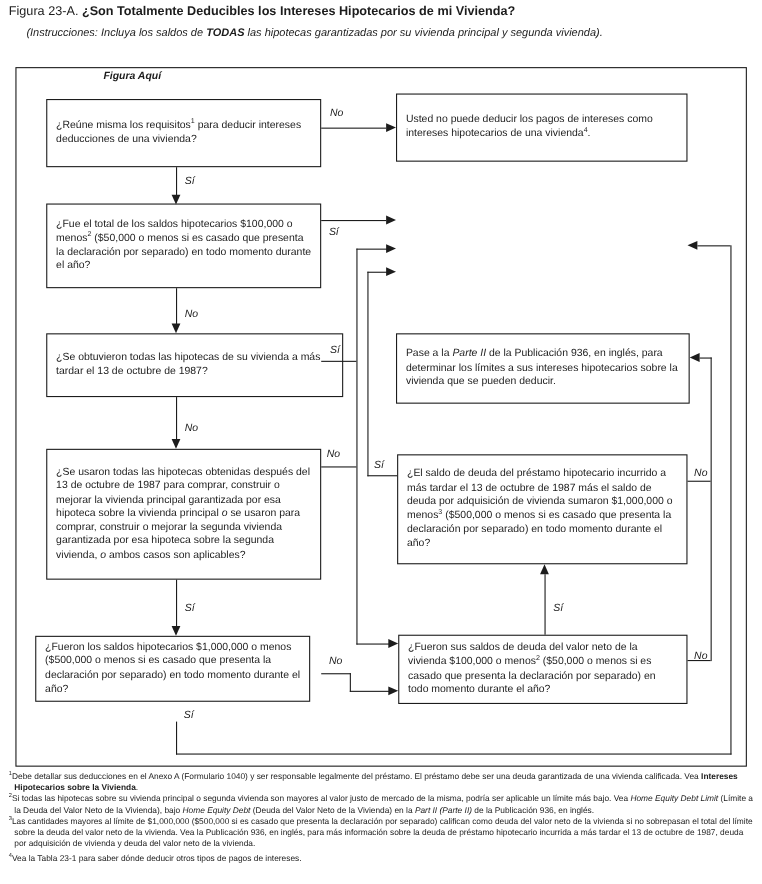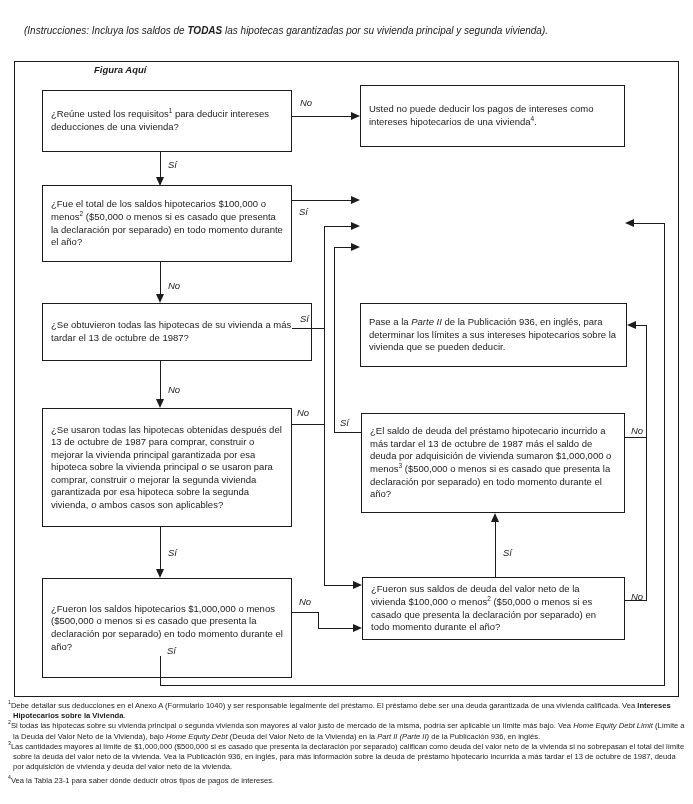--- a/index.html
+++ b/index.html
@@ -25,38 +25,42 @@
   .footnotes{position:absolute;left:8px;top:701px;width:678px;font-size:7.6px;line-height:1.34;}
   .fn{margin:0;padding-left:5px;text-indent:-5px;}
   .fn.gap{margin-top:4px;}
   i{font-style:italic;} b{font-weight:700;}
 </style>
 </head>
 <body>
 
 <div class="canvas">
 
+  <div class="title">
+    <span class="prefix">Figura 23-A.</span>
+    <span class="main">¿Son Totalmente Deducibles los Intereses Hipotecarios de mi Vivienda?</span>
+  </div>
   <div class="subtitle"><span>(Instrucciones: Incluya los saldos de </span><b>TODAS</b><span> las hipotecas garantizadas por su vivienda principal y segunda vivienda).</span></div>
 
   <div class="chart-border"></div>
   <div class="start-label">Figura Aquí</div>
 
   <div class="box" style="left:42px;top:90px;width:250px;height:62px">
-    <div><span>¿Reúne usted los requisitos</span><sup>1</sup><span> para deducir intereses deducciones de una vivienda?</span></div>
+    <div><span>¿Reúne misma los requisitos</span><sup>1</sup><span> para deducir intereses deducciones de una vivienda?</span></div>
     </div>
   <div class="box" style="left:42px;top:185px;width:250px;height:77px">
     <div><span>¿Fue el total de los saldos hipotecarios $100,000 o menos</span><sup>2</sup><span> ($50,000 o menos si es casado que presenta la declaración por separado) en todo momento durante el año?</span></div>
     </div>
   <div class="box" style="left:42px;top:303px;width:270px;height:58px">
     <div><span>¿Se obtuvieron todas las hipotecas de su vivienda a más tardar el 13 de octubre de 1987?</span></div>
     </div>
   <div class="box" style="left:42px;top:408px;width:250px;height:119px">
     <div><span>¿Se usaron todas las hipotecas obtenidas después del 13 de octubre de 1987 para comprar, construir o mejorar la vivienda principal garantizada por esa hipoteca sobre la vivienda principal </span><i>o</i><span> se usaron para comprar, construir o mejorar la segunda vivienda garantizada por esa hipoteca sobre la segunda vivienda, </span><i>o</i><span> ambos casos son aplicables?</span></div>
     </div>
-  <div class="box" style="left:42px;top:578px;width:250px;height:100px">
+  <div class="box" style="left:32px;top:578px;width:250px;height:60px">
     <div><span>¿Fueron los saldos hipotecarios $1,000,000 o menos ($500,000 o menos si es casado que presenta la declaración por separado) en todo momento durante el año?</span></div>
     </div>
 
   <div class="box" style="left:360px;top:85px;width:265px;height:62px">
     <div><span>Usted no puede deducir los pagos de intereses como intereses hipotecarios de una vivienda</span><sup>4</sup><span>.</span></div>
     </div>
   <div class="box" style="left:360px;top:303px;width:267px;height:64px">
     <div><span>Pase a la </span><i>Parte II</i><span> de la Publicación 936, en inglés, para determinar los límites a sus intereses hipotecarios sobre la vivienda que se pueden deducir.</span></div>
     </div>
   <div class="box" style="left:361px;top:413px;width:264px;height:100px">

